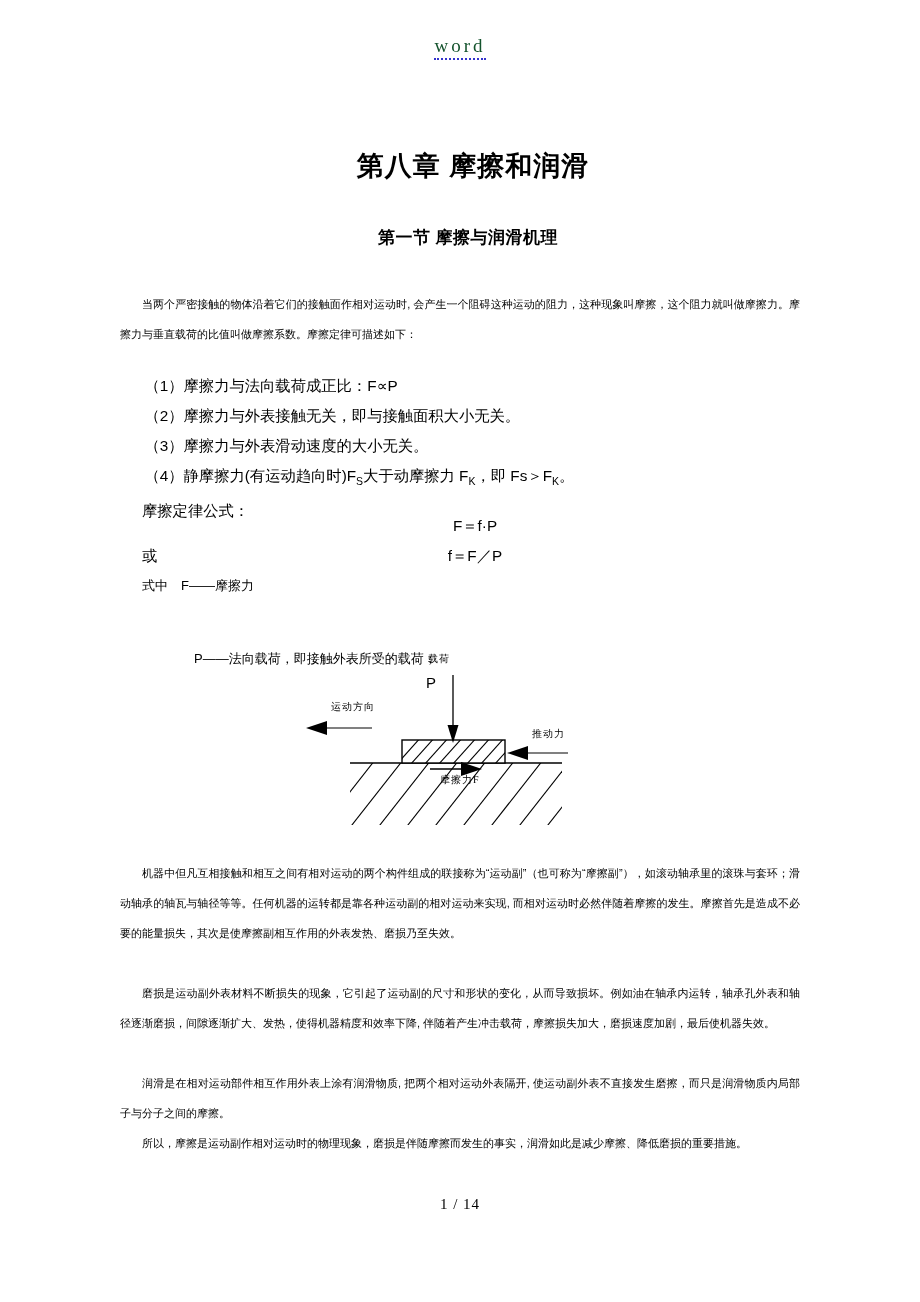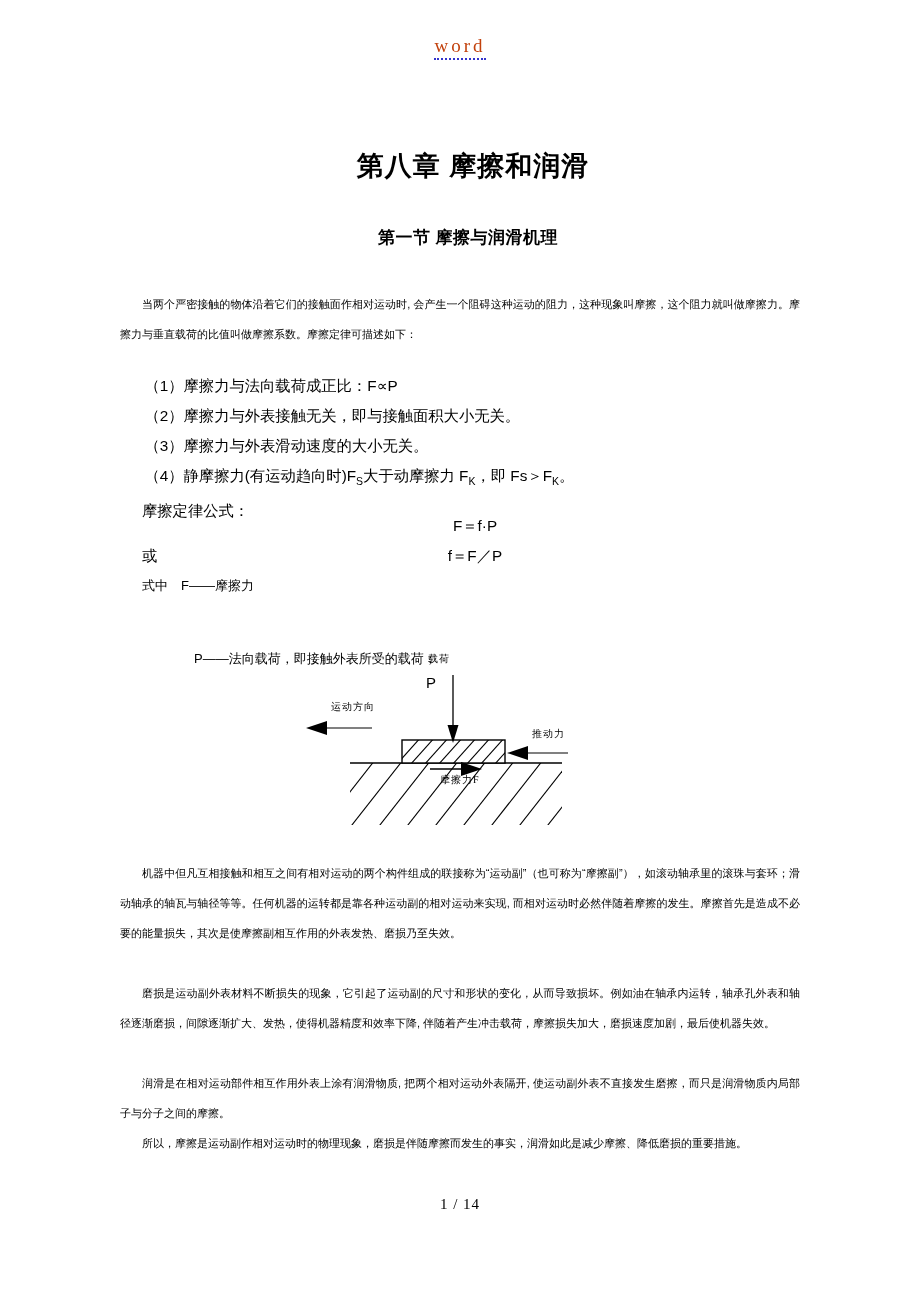--- a/index.html
+++ b/index.html
@@ -27,21 +27,21 @@
     position: absolute;
     top: 36px;
     left: 0;
     width: 920px;
     text-align: center;
   }
   .header-word {
     font-family: "Liberation Serif", "DejaVu Serif", serif;
     font-size: 19px;
     letter-spacing: 3px;
-    color: #c2410c;
+    color: #14532d;
     border-bottom: 2px dotted #3333cc;
     padding-bottom: 1px;
     display: inline-block;
     line-height: 1.1;
   }
 
   
   .doc-title {
     position: absolute;
     top: 148px;

